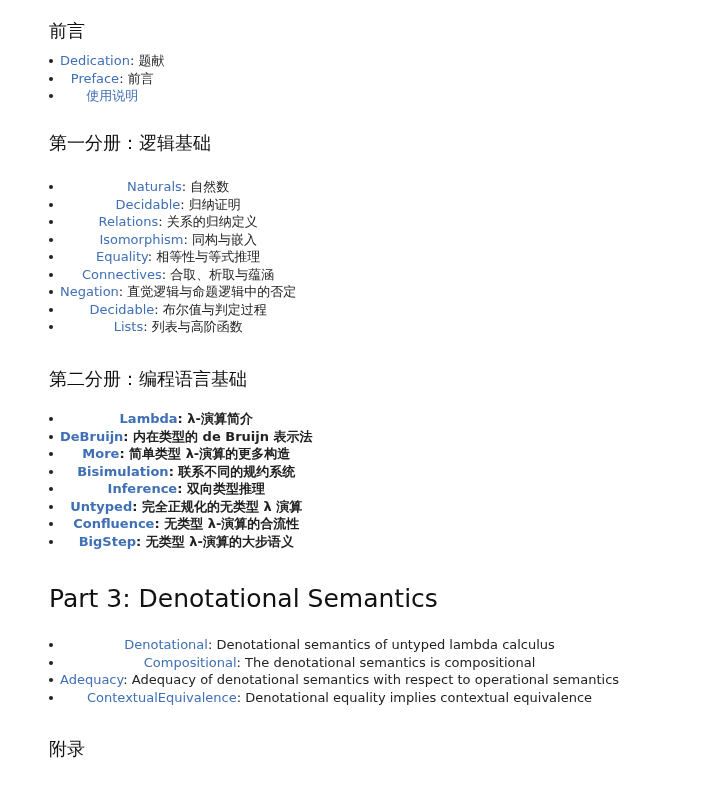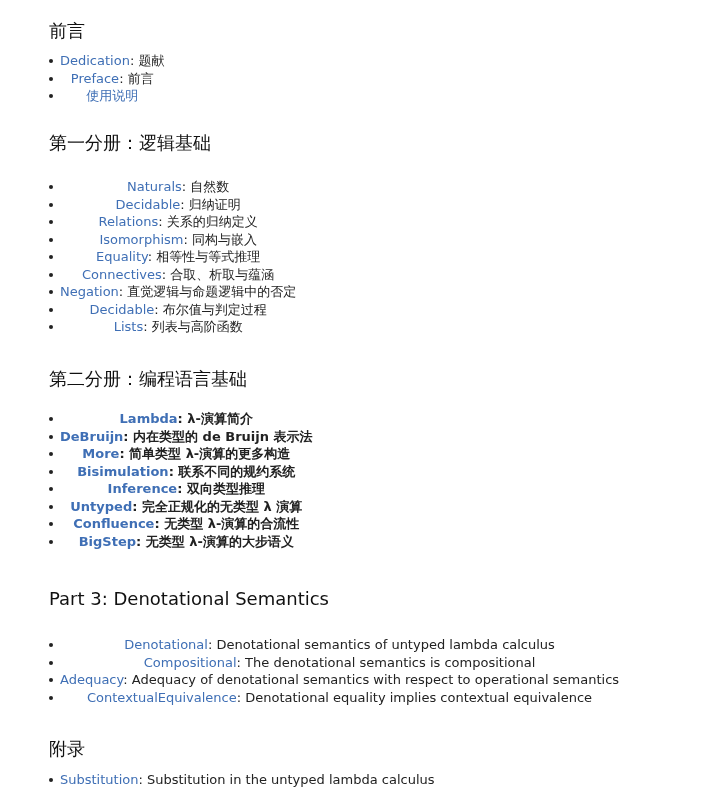--- a/index.html
+++ b/index.html
@@ -1,19 +1,19 @@
 <!DOCTYPE html>
 <html><head>
 <meta charset="utf-8">
 <style>
   html,body{margin:0;padding:0;background:#ffffff;}
   body{width:716px;height:800px;overflow:hidden;font-family:"DejaVu Sans","Liberation Sans",sans-serif;color:#222;}
   .page{position:relative;padding-left:49px;}
   h2{font-weight:normal;font-size:18px;margin:0;line-height:30px;color:#111;}
-  h2.latin{font-family:"DejaVu Sans","Liberation Sans",sans-serif;font-size:18px;}
+  h2.latin{font-family:"DejaVu Sans","Liberation Sans",sans-serif;font-size:25px;}
   ul{margin:0;padding-left:11px;list-style:none;}
   li{font-size:13px;line-height:17.5px;position:relative;padding-left:0;text-align:center;}
   li::before{content:"";position:absolute;left:-11px;top:7px;width:4px;height:4px;border-radius:50%;background:#222;}
   a{color:#3f6fb5;text-decoration:none;}
   .sec{position:absolute;left:49px;}
 </style>
 </head>
 <body>
 
 <div class="page">
@@ -61,18 +61,15 @@
     <ul style="margin-top:22px;">
       <li><a href="#">Denotational</a><span>: Denotational semantics of untyped lambda calculus</span></li>
       <li><a href="#">Compositional</a><span>: The denotational semantics is compositional</span></li>
       <li><a href="#">Adequacy</a><span>: Adequacy of denotational semantics with respect to operational semantics</span></li>
       <li><a href="#">ContextualEquivalence</a><span>: Denotational equality implies contextual equivalence</span></li>
     </ul>
   </div>
 
   <div class="sec" style="top:734px;">
     <h2>附录</h2>
-    <ul style="margin-top:7px;">
-      <li><a href="#">Substitution</a><span>: Substitution in the untyped lambda calculus</span></li>
-    </ul>
   </div>
 
 </div>
 
 </body></html>

